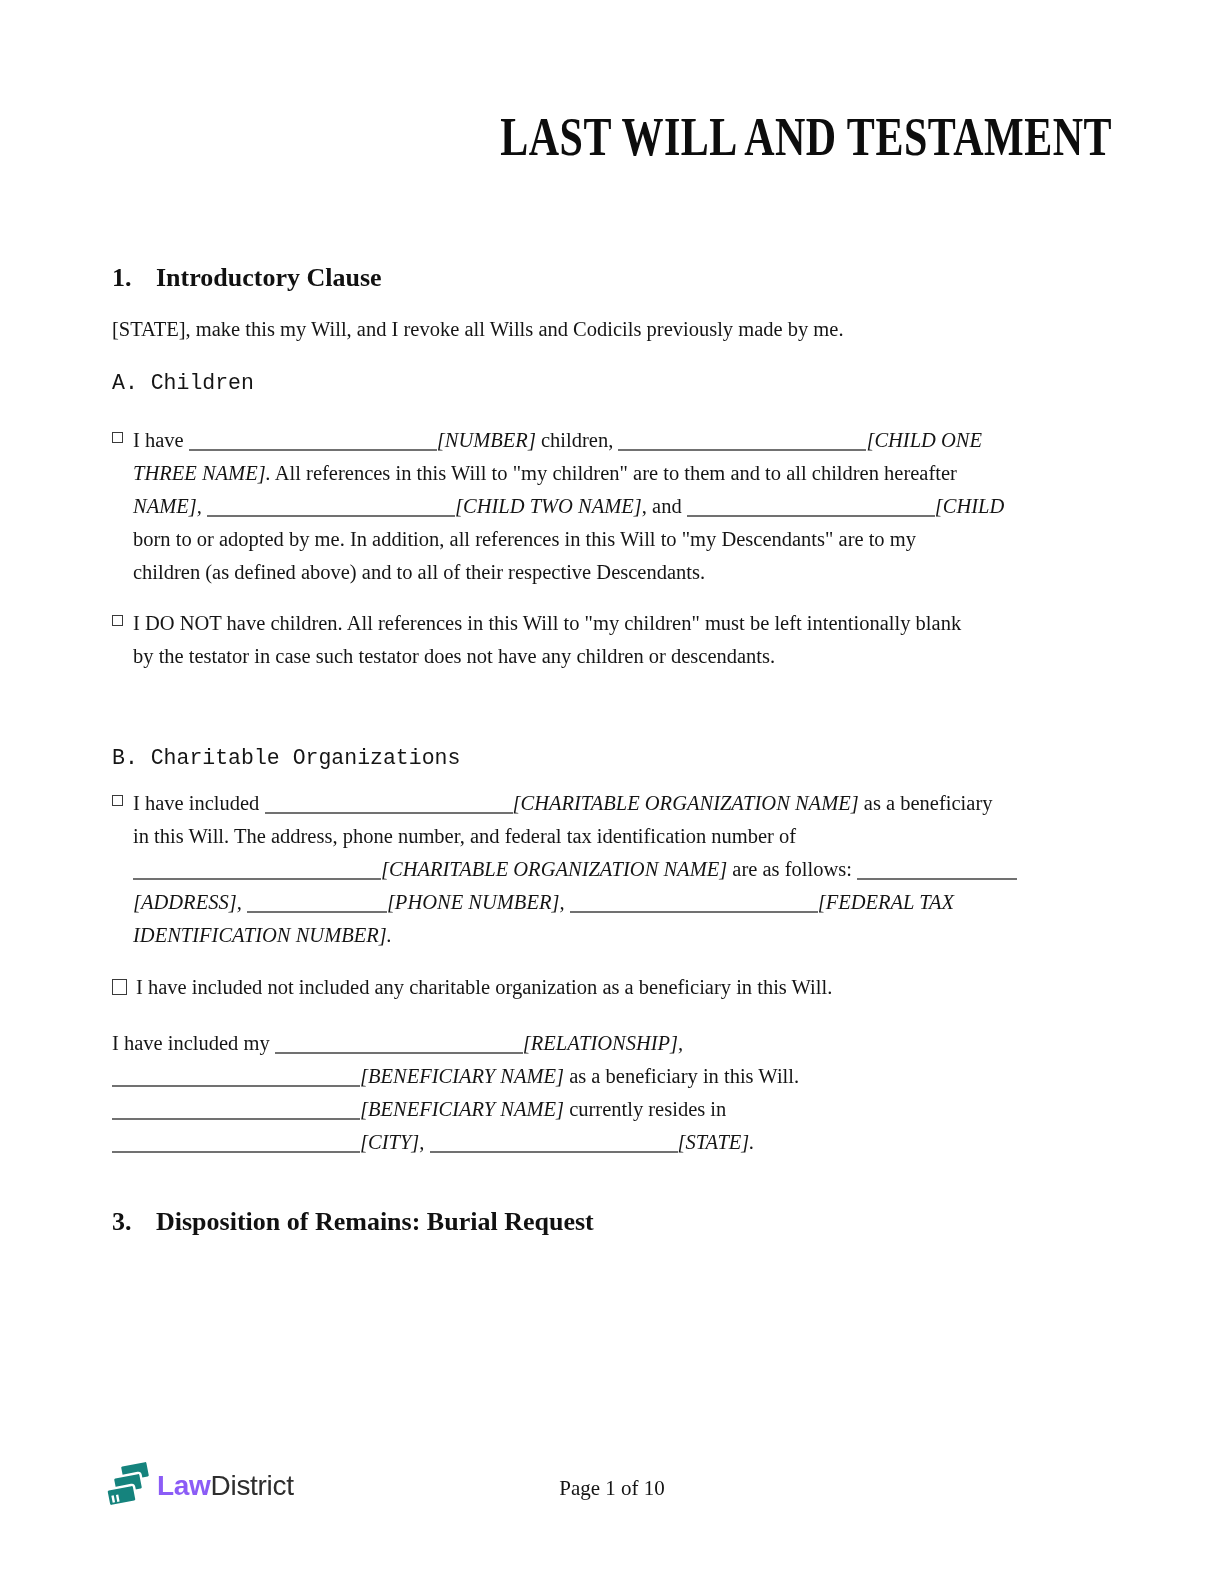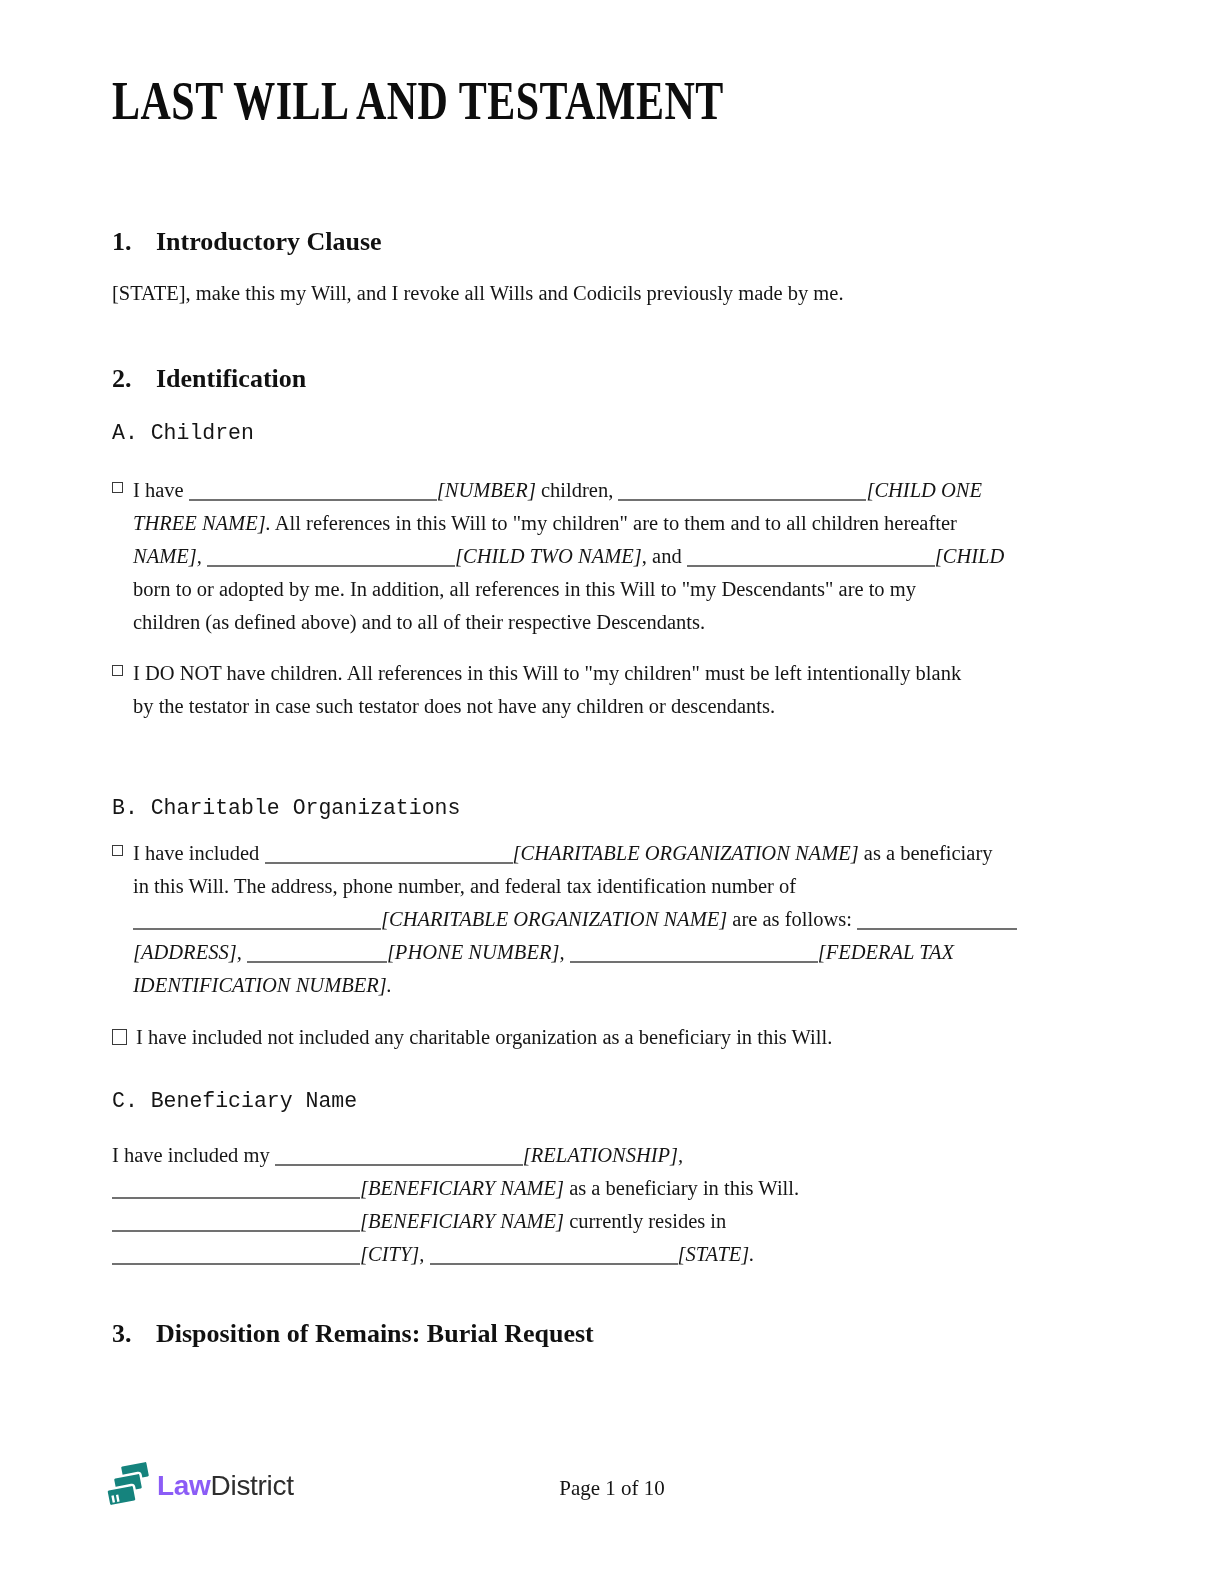--- a/index.html
+++ b/index.html
@@ -7,21 +7,21 @@
     width: 1224px; height: 1584px;
     background: #ffffff;
     position: relative;
     overflow: hidden;
     font-family: "Liberation Serif", serif;
     color: #151515;
   }
   .page-inner { padding: 0 112px; }
 
   
-  .title-wrap { margin-top: 72px; height: 56px; display: flex; justify-content: flex-start; align-items: flex-end; }
+  .title-wrap { margin-top: 108px; height: 56px; display: flex; justify-content: flex-end; align-items: flex-end; }
   .title-text {
     font-size: 42px; font-weight: bold; line-height: 1;
     display: inline-block; white-space: nowrap; letter-spacing: 0.5px;
     transform: scaleY(1.32); transform-origin: center bottom;
     color: #0d0d0d;
   }
 
   
   .sec-heading { font-size: 26px; font-weight: bold; line-height: 34px; white-space: nowrap; color: #111; }
   .sec-heading .num { display: inline-block; width: 44px; }
@@ -64,21 +64,20 @@
 
 <div class="page-inner">
   <div class="title-wrap">
     <span class="title-text">LAST WILL AND TESTAMENT</span>
   </div>
   <div id="doc-body">
       <div class="sec-heading" data-block="sec1"><span class="num">1.</span><span class="txt">Introductory Clause</span></div>
       <div class="para" data-block="intro">
         <div class="line"><span class="t">[STATE], make this my Will, and I revoke all Wills and Codicils previously made by me.</span></div>
       </div>
-      <div class="sec-heading" data-block="sec2"><span class="num">2.</span><span class="txt">Identification</span></div>
       <div class="sub-heading" data-block="subA">A. Children</div>
       <div class="para hanging" data-block="childrenYes">
         <span class="cb-hang"></span>
         <div class="line"><span class="t">I have </span><span class="blank" style="width: 248px;"></span><span class="ph">[NUMBER]</span><span class="t"> children, </span><span class="blank" style="width: 248px;"></span><span class="ph">[CHILD ONE</span></div>
         <div class="line"><span class="ph">THREE NAME].</span><span class="t"> All references in this Will to "my children" are to them and to all children hereafter</span></div>
         <div class="line"><span class="ph">NAME],</span><span class="t"> </span><span class="blank" style="width: 248px;"></span><span class="ph">[CHILD TWO NAME]</span><span class="t">, and </span><span class="blank" style="width: 248px;"></span><span class="ph">[CHILD</span></div>
         <div class="line"><span class="t">born to or adopted by me. In addition, all references in this Will to "my Descendants" are to my</span></div>
         <div class="line"><span class="t">children (as defined above) and to all of their respective Descendants.</span></div>
       </div>
       <div class="para hanging" data-block="childrenNo">
@@ -91,21 +90,20 @@
         <span class="cb-hang"></span>
         <div class="line"><span class="t">I have included </span><span class="blank" style="width: 248px;"></span><span class="ph">[CHARITABLE ORGANIZATION NAME]</span><span class="t"> as a beneficiary</span></div>
         <div class="line"><span class="t">in this Will. The address, phone number, and federal tax identification number of</span></div>
         <div class="line"><span class="blank" style="width: 248px;"></span><span class="ph">[CHARITABLE ORGANIZATION NAME]</span><span class="t"> are as follows: </span><span class="blank" style="width: 160px;"></span></div>
         <div class="line"><span class="ph">[ADDRESS],</span><span class="t"> </span><span class="blank" style="width: 140px;"></span><span class="ph">[PHONE NUMBER],</span><span class="t"> </span><span class="blank" style="width: 248px;"></span><span class="ph">[FEDERAL TAX</span></div>
         <div class="line"><span class="ph">IDENTIFICATION NUMBER].</span></div>
       </div>
       <div class="para" data-block="charityNo">
         <div class="line"><span class="cb-inline"></span><span class="t">I have included not included any charitable organization as a beneficiary in this Will.</span></div>
       </div>
-      <div class="sub-heading" data-block="subC">C. Beneficiary Name</div>
       <div class="para" data-block="beneficiary">
         <div class="line"><span class="t">I have included my </span><span class="blank" style="width: 248px;"></span><span class="ph">[RELATIONSHIP],</span></div>
         <div class="line"><span class="blank" style="width: 248px;"></span><span class="ph">[BENEFICIARY NAME]</span><span class="t"> as a beneficiary in this Will.</span></div>
         <div class="line"><span class="blank" style="width: 248px;"></span><span class="ph">[BENEFICIARY NAME]</span><span class="t"> currently resides in</span></div>
         <div class="line"><span class="blank" style="width: 248px;"></span><span class="ph">[CITY],</span><span class="t"> </span><span class="blank" style="width: 248px;"></span><span class="ph">[STATE].</span></div>
       </div>
       <div class="sec-heading" data-block="sec3"><span class="num">3.</span><span class="txt">Disposition of Remains: Burial Request</span></div>
     </div>
 </div>
 

